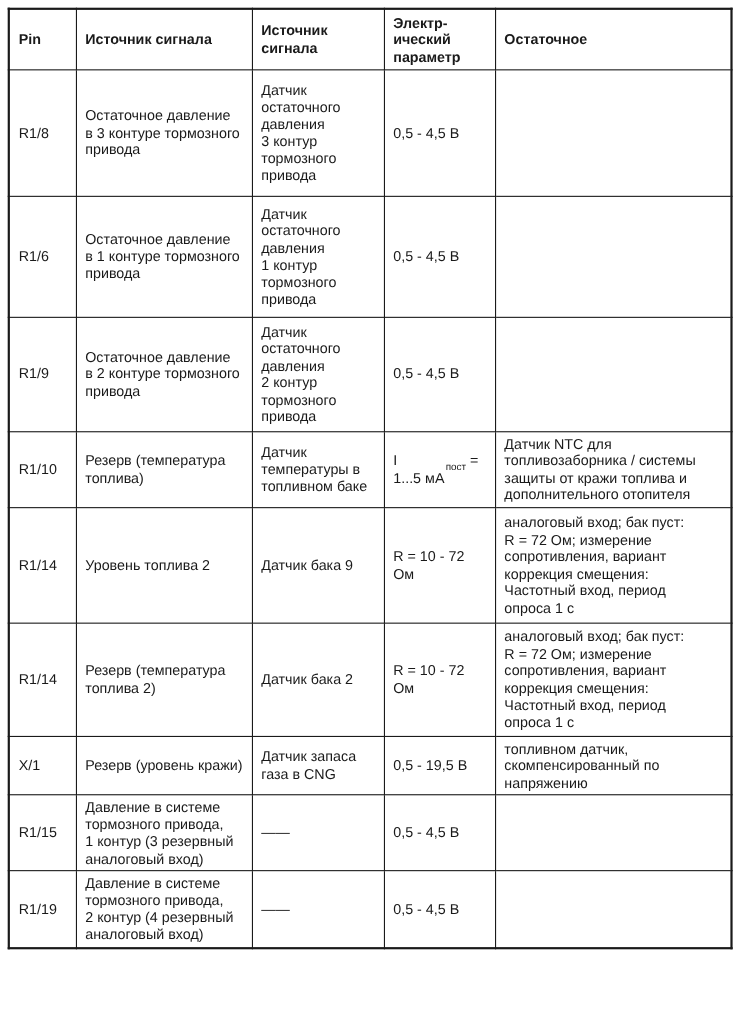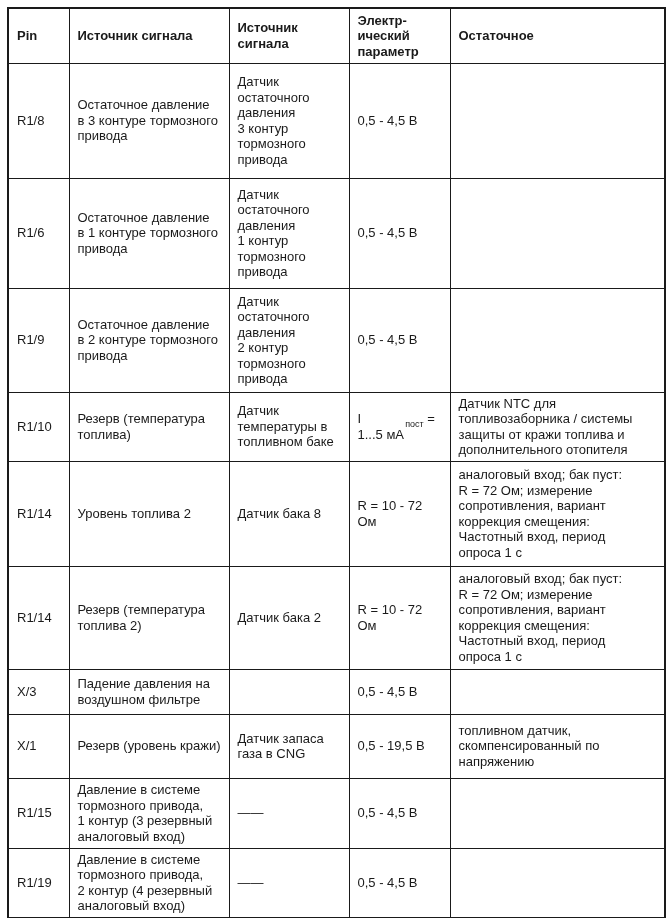--- a/index.html
+++ b/index.html
@@ -137,21 +137,21 @@
 топливном баке</td>
           <td>I<sub>пост</sub> = 1...5 мА</td>
           <td>Датчик NTC для
 топливозаборника / системы
 защиты от кражи топлива и
 дополнительного отопителя</td>
         </tr>
         <tr>
           <td>R1/14</td>
           <td>Уровень топлива 2</td>
-          <td>Датчик бака 8</td>
+          <td>Датчик бака 9</td>
           <td>R = 10 - 72
 Ом</td>
           <td>аналоговый вход; бак пуст:
 R = 72 Ом; измерение
 сопротивления, вариант
 коррекция смещения:
 Частотный вход, период
 опроса 1 с</td>
         </tr>
         <tr>
@@ -162,28 +162,20 @@
           <td>R = 10 - 72
 Ом</td>
           <td>аналоговый вход; бак пуст:
 R = 72 Ом; измерение
 сопротивления, вариант
 коррекция смещения:
 Частотный вход, период
 опроса 1 с</td>
         </tr>
         <tr>
-          <td>X/3</td>
-          <td>Падение давления на
-воздушном фильтре</td>
-          <td></td>
-          <td>0,5 - 4,5 В</td>
-          <td></td>
-        </tr>
-        <tr>
           <td>X/1</td>
           <td>Резерв (уровень кражи)</td>
           <td>Датчик запаса
 газа в CNG</td>
           <td>0,5 - 19,5 В</td>
           <td>топливном  датчик,
 скомпенсированный по
 напряжению</td>
         </tr>
         <tr>

